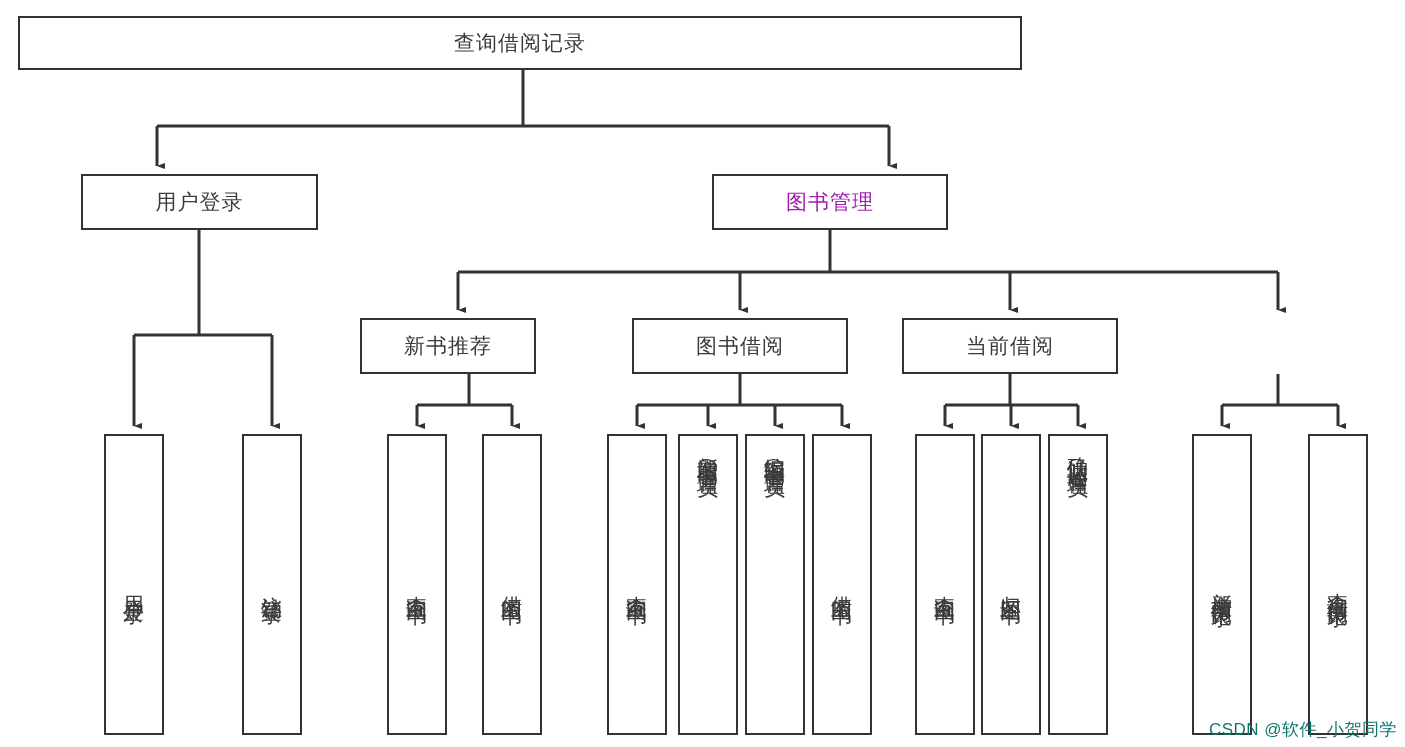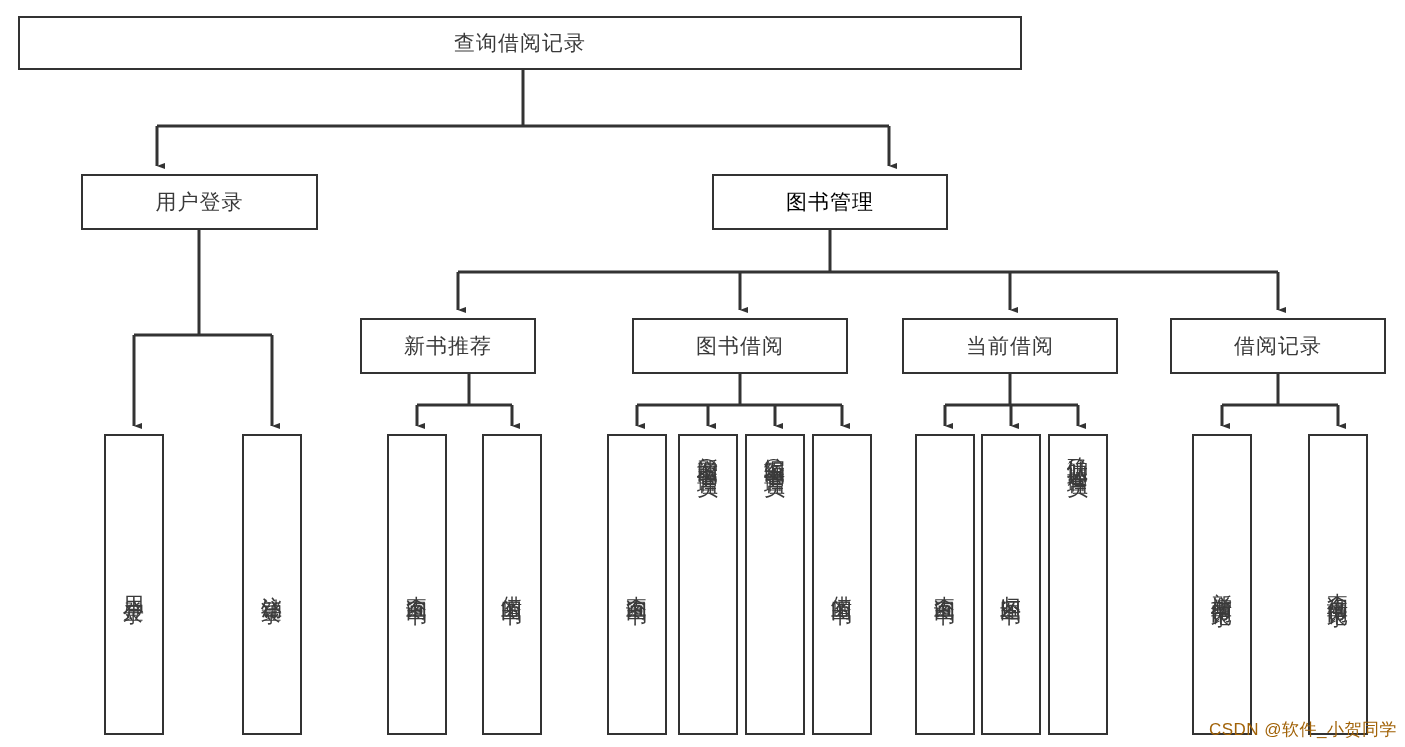--- a/index.html
+++ b/index.html
@@ -131,34 +131,31 @@
   </svg>
 
   <div class="node-box" style="left: 18px; top: 16px; width: 1004px; height: 54px; border-color: rgb(51, 51, 51); background: rgb(255, 255, 255);">
     <span class="node-label" style="color: rgb(58, 58, 58);">查询借阅记录</span>
   </div>
 
   <div class="node-box" style="left: 81px; top: 174px; width: 237px; height: 56px; border-color: rgb(51, 51, 51); background: rgb(255, 255, 255);">
     <span class="node-label" style="color: rgb(58, 58, 58);">用户登录</span>
   </div>
   <div class="node-box" style="left: 712px; top: 174px; width: 236px; height: 56px; border-color: rgb(51, 51, 51); background: rgb(255, 255, 255);">
-    <span class="node-label" style="color: #000000;">图书管理</span>
+    <span class="node-label" style="color: #a21caf;">图书管理</span>
   </div>
 
   <div class="node-box" style="left: 360px; top: 318px; width: 176px; height: 56px; border-color: rgb(51, 51, 51); background: rgb(255, 255, 255);">
     <span class="node-label" style="color: rgb(58, 58, 58);">新书推荐</span>
   </div>
   <div class="node-box" style="left: 902px; top: 318px; width: 216px; height: 56px; border-color: rgb(51, 51, 51); background: rgb(255, 255, 255);">
     <span class="node-label" style="color: rgb(58, 58, 58);">当前借阅</span>
   </div>
   <div class="node-box" style="left: 632px; top: 318px; width: 216px; height: 56px; border-color: rgb(51, 51, 51); background: rgb(255, 255, 255);">
     <span class="node-label" style="color: rgb(58, 58, 58);">图书借阅</span>
-  </div>
-  <div class="node-box" style="left: 1170px; top: 318px; width: 216px; height: 56px; border-color: rgb(51, 51, 51); background: rgb(255, 255, 255);">
-    <span class="node-label" style="color: rgb(58, 58, 58);">借阅记录</span>
   </div>
 
   <div class="node-box leaf-box centered" style="left: 104px; top: 434px; width: 60px; height: 301px; border-color: rgb(51, 51, 51); background: rgb(255, 255, 255);">
     <span class="node-label vertical" style="color: rgb(58, 58, 58);">用户登录</span>
   </div>
   <div class="node-box leaf-box centered" style="left: 242px; top: 434px; width: 60px; height: 301px; border-color: rgb(51, 51, 51); background: rgb(255, 255, 255);">
     <span class="node-label vertical" style="color: rgb(58, 58, 58);">注销登录</span>
   </div>
   <div class="node-box leaf-box centered" style="left: 387px; top: 434px; width: 60px; height: 301px; border-color: rgb(51, 51, 51); background: rgb(255, 255, 255);">
     <span class="node-label vertical" style="color: rgb(58, 58, 58);">查询图书</span>
@@ -187,15 +184,15 @@
   <div class="node-box leaf-box" style="left: 1048px; top: 434px; width: 60px; height: 301px; border-color: rgb(51, 51, 51); background: rgb(255, 255, 255);">
     <span class="node-label vertical" style="color: rgb(58, 58, 58);">确认归还（管理员）</span>
   </div>
   <div class="node-box leaf-box centered" style="left: 1192px; top: 434px; width: 60px; height: 301px; border-color: rgb(51, 51, 51); background: rgb(255, 255, 255);">
     <span class="node-label vertical" style="color: rgb(58, 58, 58);">新增借阅记录</span>
   </div>
   <div class="node-box leaf-box centered" style="left: 1308px; top: 434px; width: 60px; height: 301px; border-color: rgb(51, 51, 51); background: rgb(255, 255, 255);">
     <span class="node-label vertical" style="color: rgb(58, 58, 58);">查询借阅记录</span>
   </div>
 
-  <div class="watermark" style="color: #a16207;">CSDN @软件_小贺同学</div>
+  <div class="watermark" style="color: #0f766e;">CSDN @软件_小贺同学</div>
 
 </div>
 
 </body></html>

